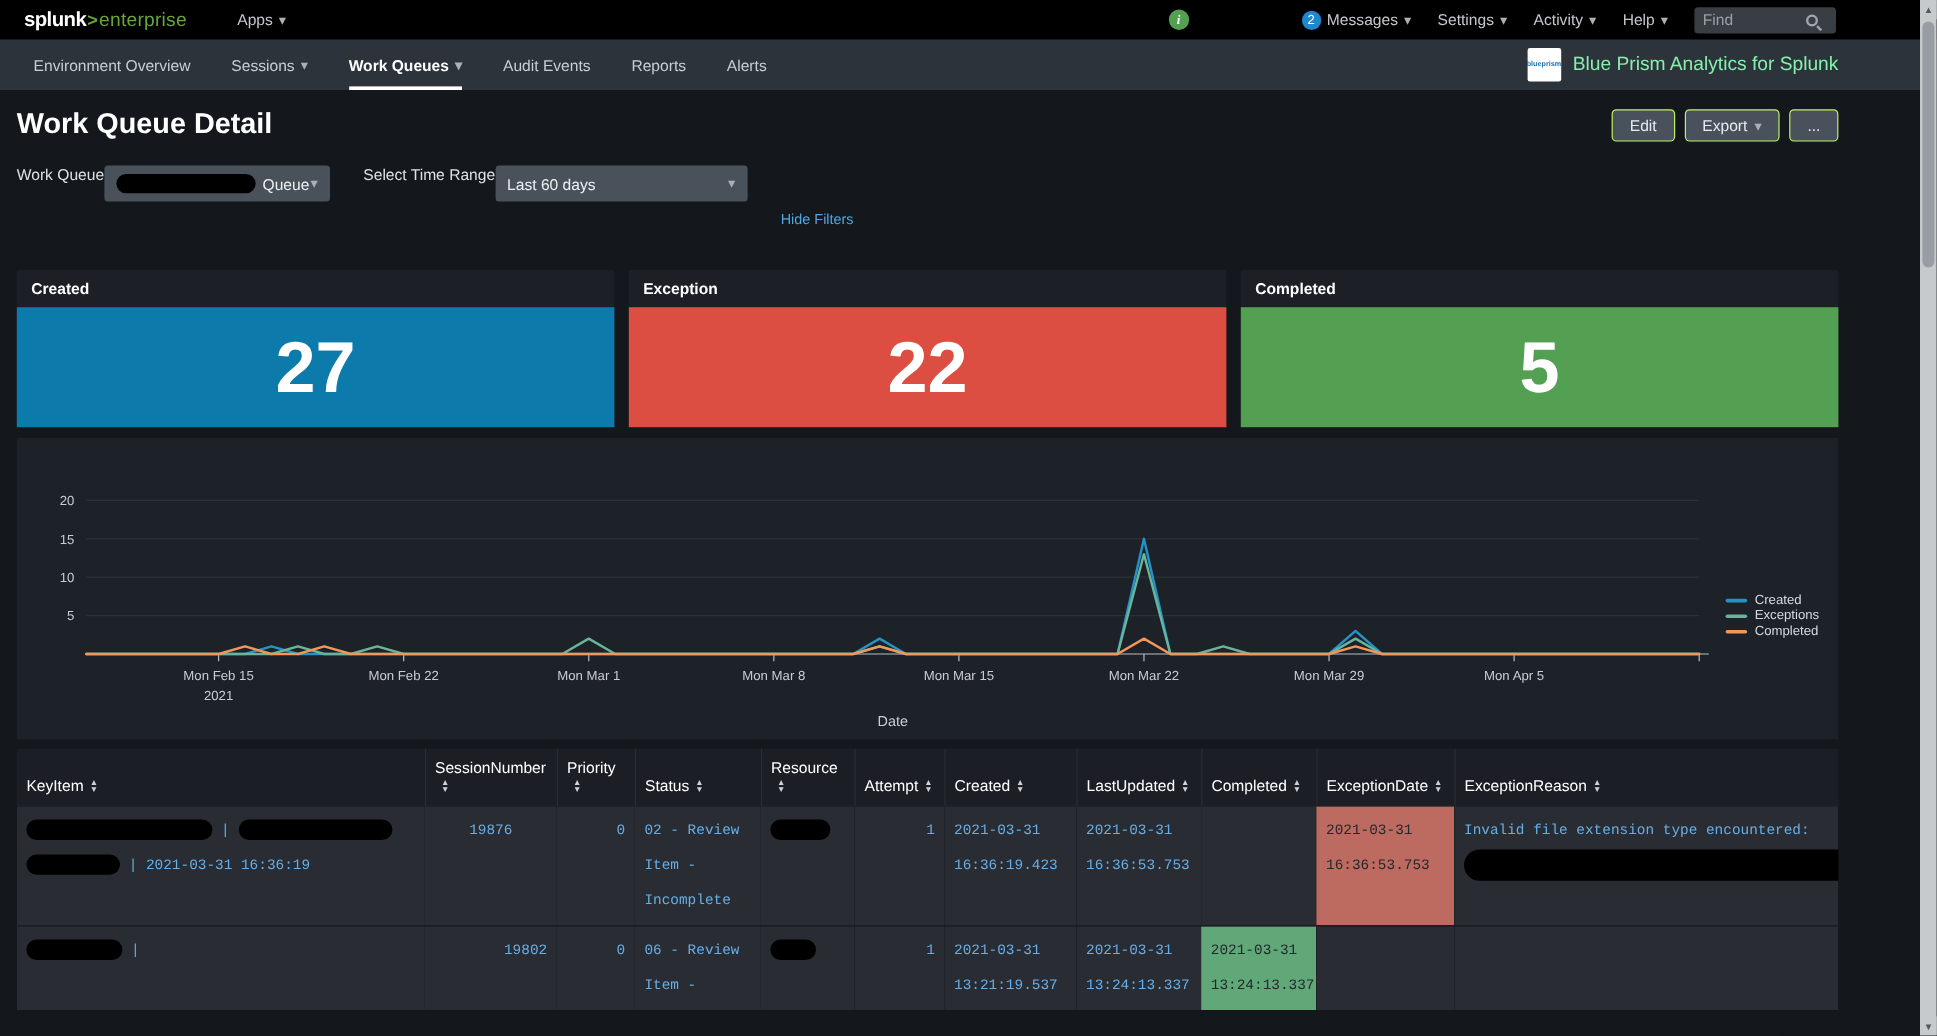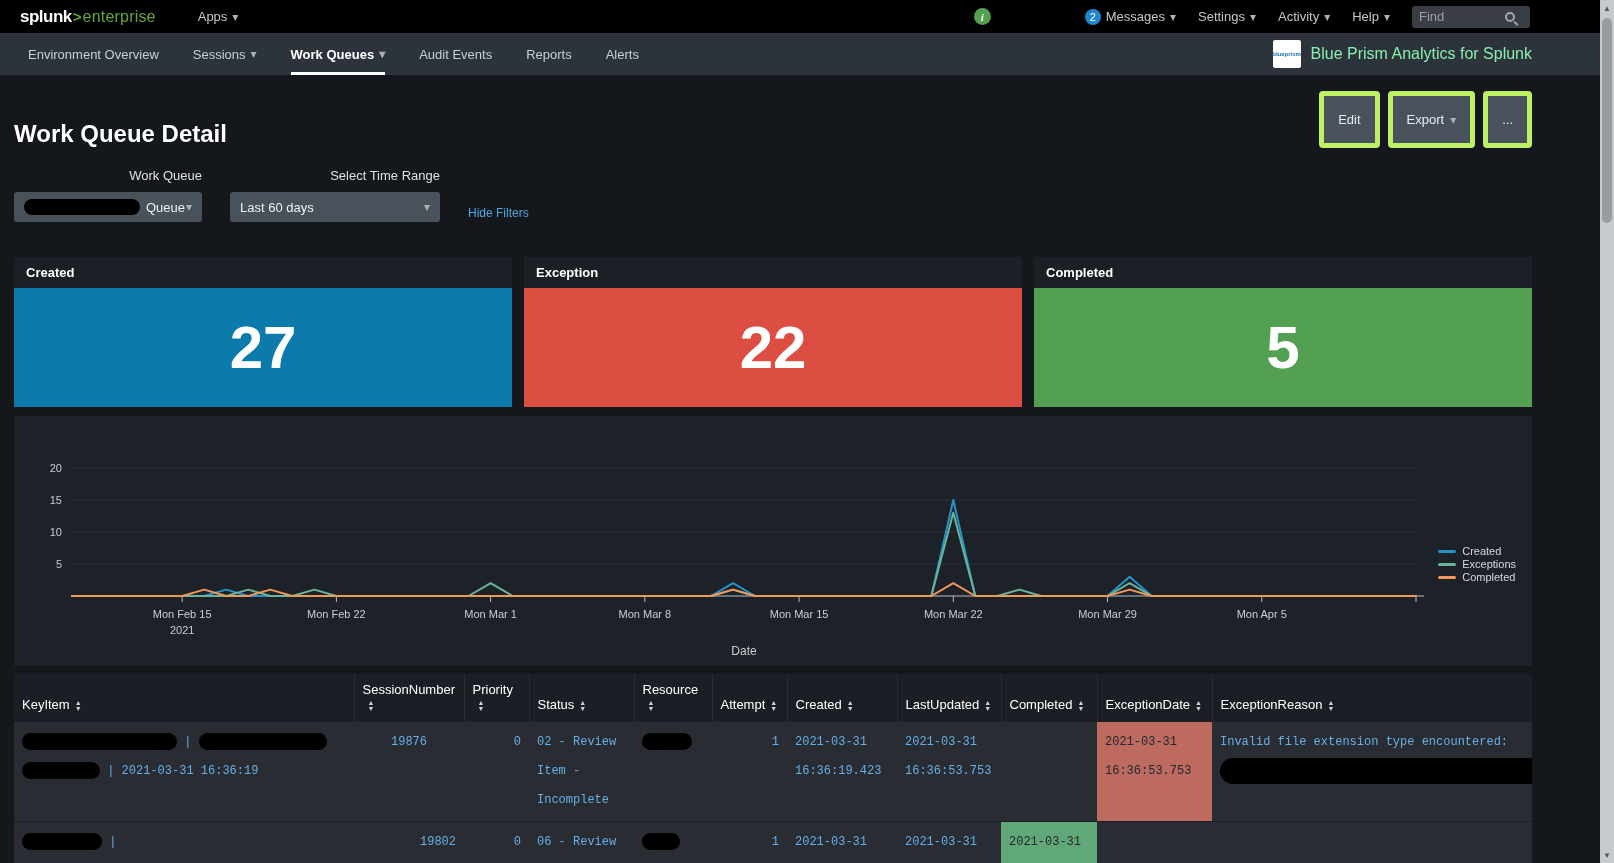--- a/index.html
+++ b/index.html
@@ -63,43 +63,43 @@
     color:#1273b5; font-size:6px; font-weight:bold;
   }
   .app-title { color:#86efac; font-size:16px; white-space:nowrap; }
   
   .main { padding:14px 14px 0 14px; width:1546px; }
   .header-row { display:flex; align-items:flex-end; width:1518px;gap:16px; }
   .page-title { font-size:24px; font-weight:bold; color:#fff; }
   .page-subtitle { font-size:13px; color:#dde1e5; margin-top:9px; }
   .header-buttons { margin-left:auto; display:flex; gap:8px; margin-top:2px; }
   .btn {
-    background:#49525c; border:5px solid #bef264; border-radius:4px; color:#e8ebee;
-    font-size:13px; padding:16px 14px; cursor:pointer; display:flex; align-items:center; gap:6px;
+    background:#49525c; border:1px solid #bef264; border-radius:4px; color:#e8ebee;
+    font-size:13px; padding:5px 14px; cursor:pointer; display:flex; align-items:center; gap:6px;
     white-space:nowrap;
   }
   
   .filters { display:flex; margin-top:20px; }
-  .fstack { display:flex; flex-direction:column;align-items:flex-end; }
+  .fstack { display:flex; flex-direction:row; }
   .flabel { font-size:13px; color:#dde1e5; margin-bottom:9px; }
   .dropdown {
     height:30px; background:#49525a; border-radius:3px; display:flex; align-items:center;
     padding:0 10px; font-size:13px; color:#eef1f3; cursor:pointer;
   }
   .dd-wq { width:188px; }
   .dd-tr { width:210px; margin-left:0; }
   .fstack + .fstack { margin-left:28px; }
   .dd-redact { width:116px; height:16px; border-radius:8px; margin-right:6px; flex:none; }
   .dd-caret { margin-left:auto; }
   .hide-filters { font-size:12px; color:#4fa7e3; margin-left:28px; margin-top:38px; cursor:pointer; }
   
   .kpi-row { display:flex; gap:12px; margin-top:35px; width:1518px; }
   .kpi { flex:1; }
   .kpi-header { background:#1c2026; padding:8px 12px; font-size:13px; font-weight:bold; color:#fff; }
-  .kpi-body { height:119px; display:flex; align-items:center; justify-content:center; }
+  .kpi-body { height:100px; display:flex; align-items:center; justify-content:center; }
   .kpi-value { font-size:60px; font-weight:bold; color:#fff; }
   
   .panel { background:#1d2228; }
   .chart-panel { margin-top:9px; width:1518px; padding:12px 0 4px 0; position:relative; }
   .chart-title { font-size:14px; color:#f0f2f4; margin-left:16px; margin-bottom:4px; }
   .date-wrap { position:relative; height:18px; }
   .date-label { position:absolute; left:730px; transform:translateX(-50%); font-size:12px; color:#c9cdd1; }
   .legend { position:absolute; right:16px; top:128px; }
   .legend-item { display:flex; align-items:center; gap:6px; margin:1px 0; cursor:pointer; }
   .legend-swatch { width:18px; height:3px; border-radius:2px; }

